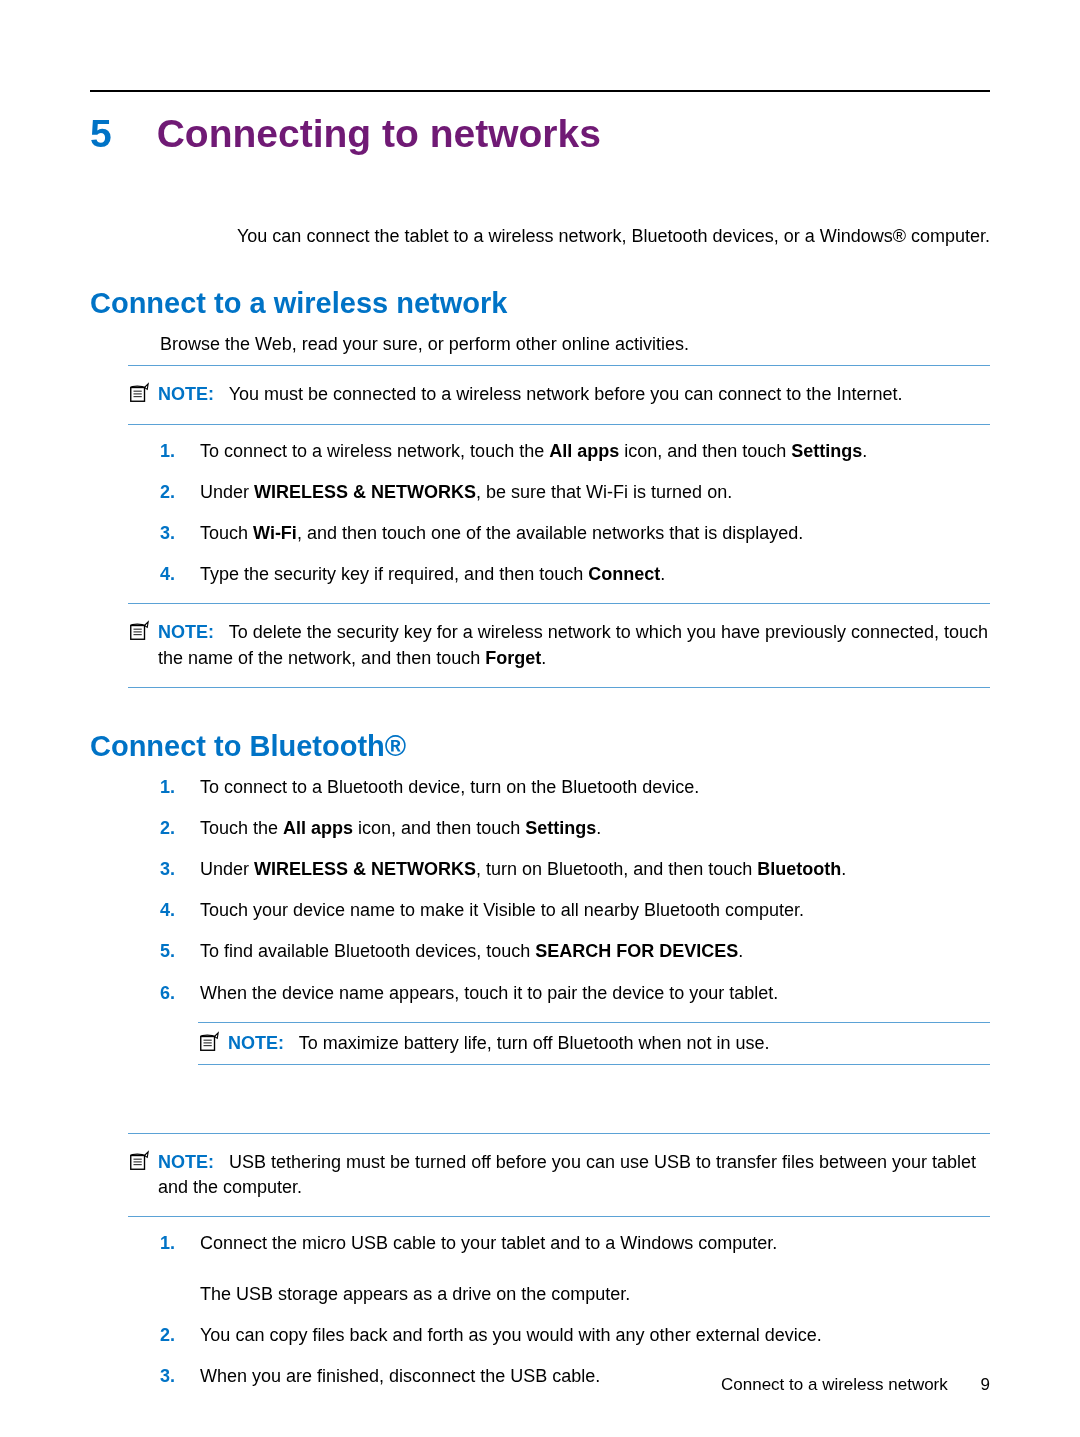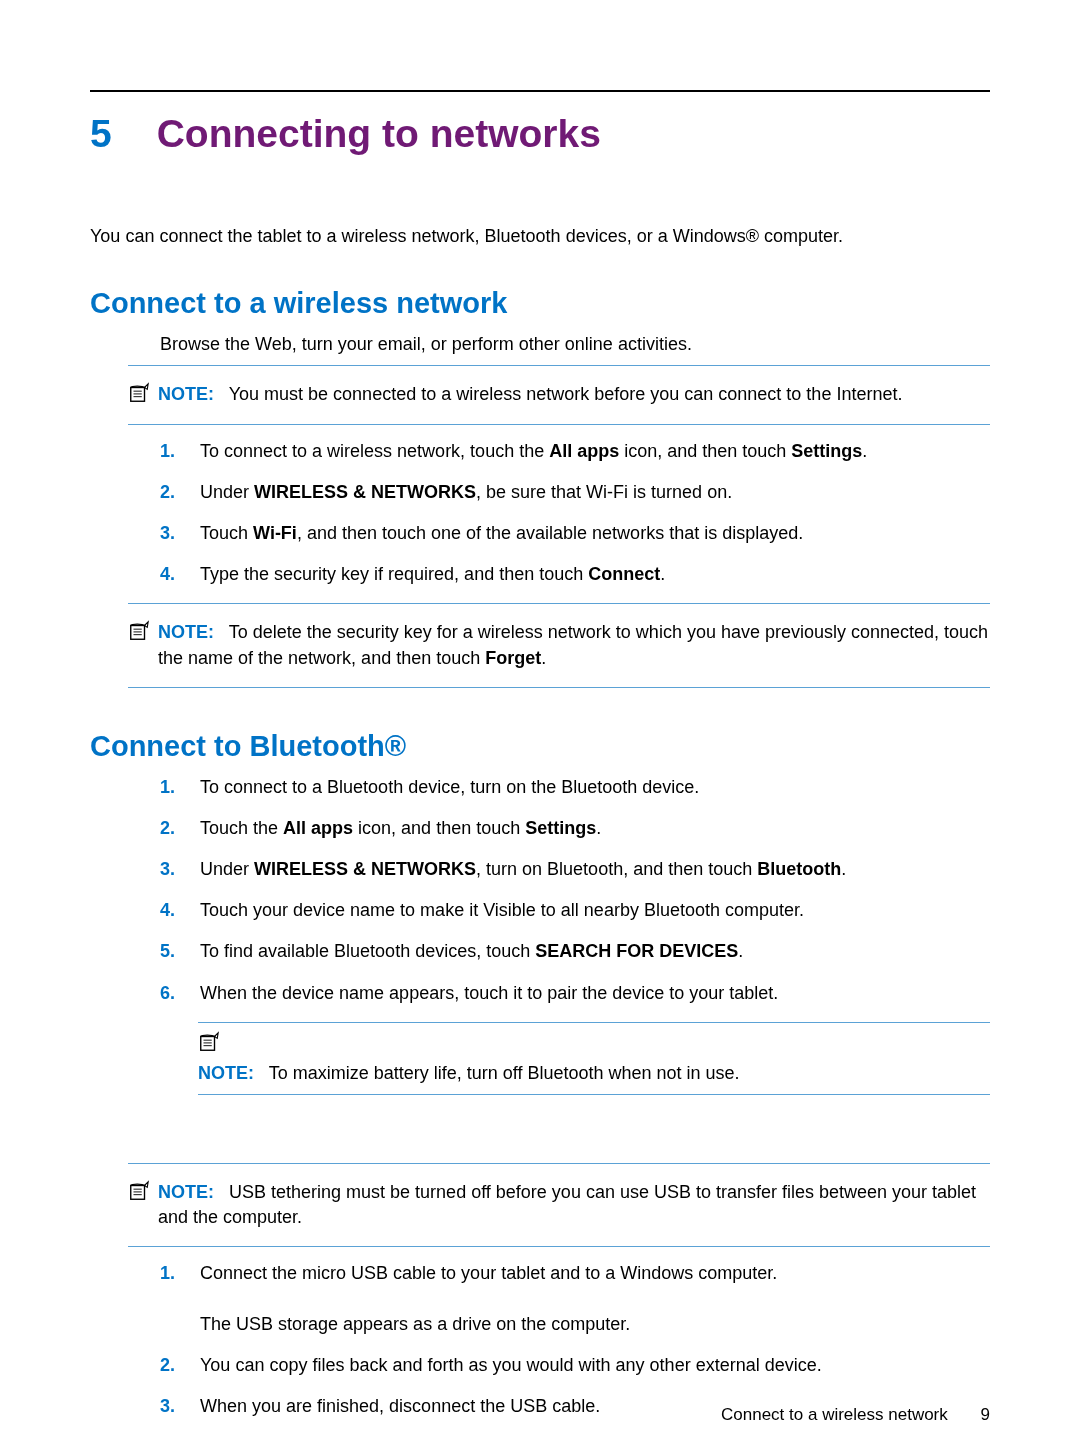--- a/index.html
+++ b/index.html
@@ -32,20 +32,21 @@
     color: #0073c6;
   }
   .chapter-title {
     font-size: 39px;
     font-weight: bold;
     color: #701a75;
   }
   .intro {
     margin-bottom: 38px;
     line-height: 1.4;
+    text-align: right;
   }
   .section-title {
     font-size: 29px;
     font-weight: bold;
     color: #0073c6;
     margin-top: 0;
     margin-bottom: 12px;
   }
   .section-intro {
     margin-left: 70px;
@@ -66,21 +67,20 @@
   .note-box-nested {
     margin-left: 108px;
     margin-right: 0;
     border-top: 1.5px solid #5ba2d6;
     border-bottom: 1.5px solid #5ba2d6;
     padding: 8px 0;
     display: flex;
     gap: 8px;
     line-height: 1.4;
     margin-bottom: 14px;
-    flex-direction: column;
   }
   .note-icon {
     flex-shrink: 0;
     width: 22px;
     height: 22px;
   }
   .note-label {
     font-weight: bold;
     color: #0073c6;
     white-space: nowrap;
@@ -129,21 +129,21 @@
   <div class="top-rule"></div>
 
   <div class="chapter-header">
     <div class="chapter-number">5</div>
     <div class="chapter-title">Connecting to networks</div>
   </div>
 
   <div class="intro">You can connect the tablet to a wireless network, Bluetooth devices, or a Windows® computer.</div>
 
   <div class="section-title">Connect to a wireless network</div>
-  <div class="section-intro">Browse the Web, turn your email, or perform other online activities.</div>
+  <div class="section-intro">Browse the Web, read your sure, or perform other online activities.</div>
 
   <div class="note-box">
     <svg class="note-icon" viewBox="0 0 24 24">
       <rect x="3" y="6" width="15" height="15" fill="none" stroke="#000" stroke-width="1.5"></rect>
       <path d="M3 6 C 4 4, 16 4, 18 6" fill="none" stroke="#000" stroke-width="1.5"></path>
       <path d="M18 6 L22 2 L21 8 Z" fill="none" stroke="#000" stroke-width="1.2"></path>
       <line x1="6" y1="10" x2="15" y2="10" stroke="#000" stroke-width="1"></line>
       <line x1="6" y1="13" x2="15" y2="13" stroke="#000" stroke-width="1"></line>
       <line x1="6" y1="16" x2="15" y2="16" stroke="#000" stroke-width="1"></line>
     </svg>

